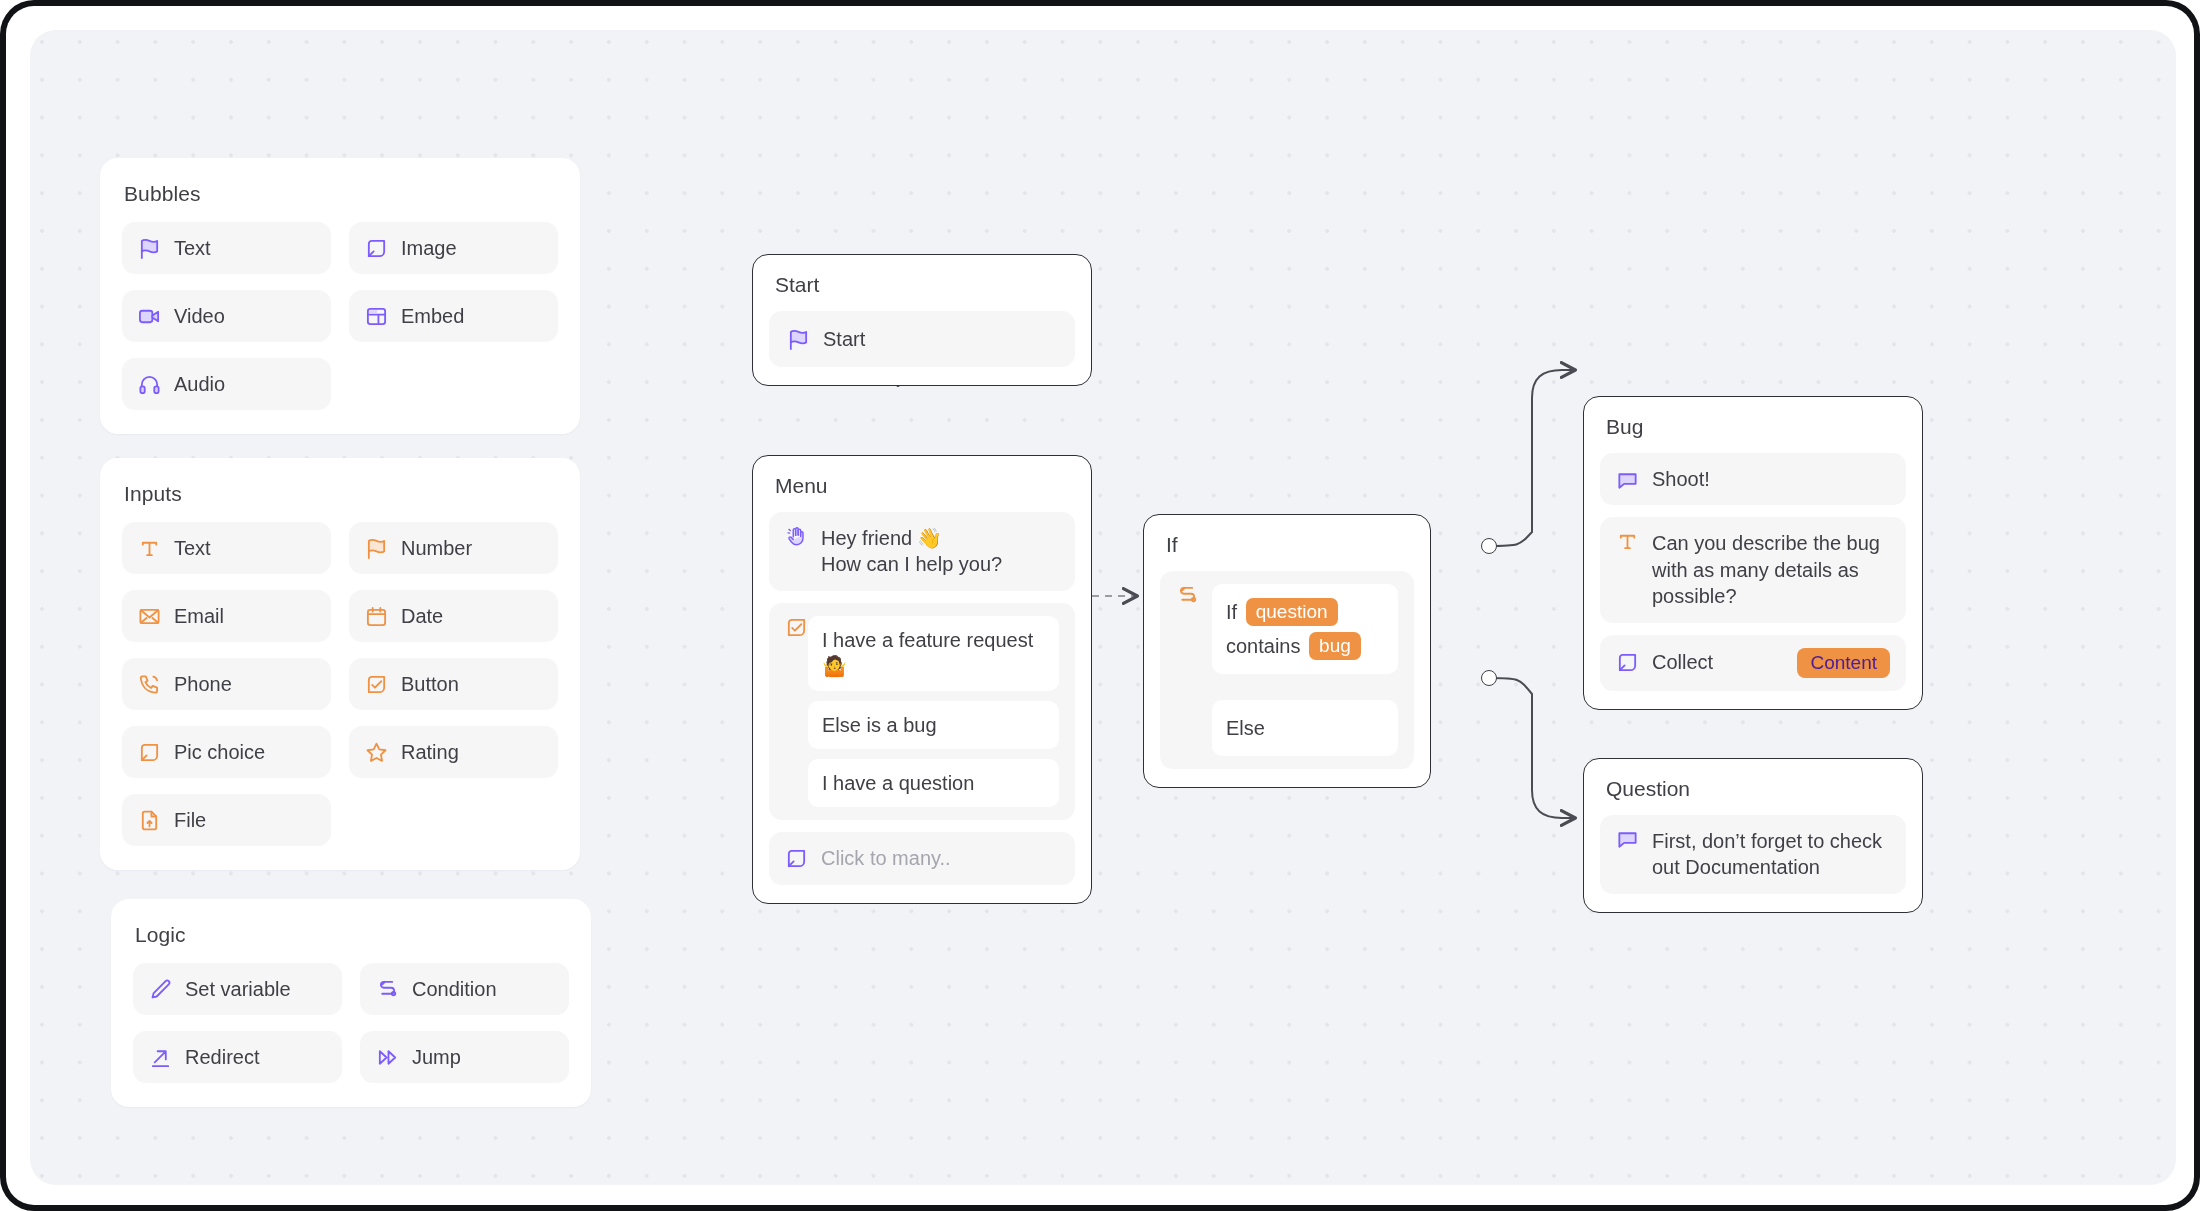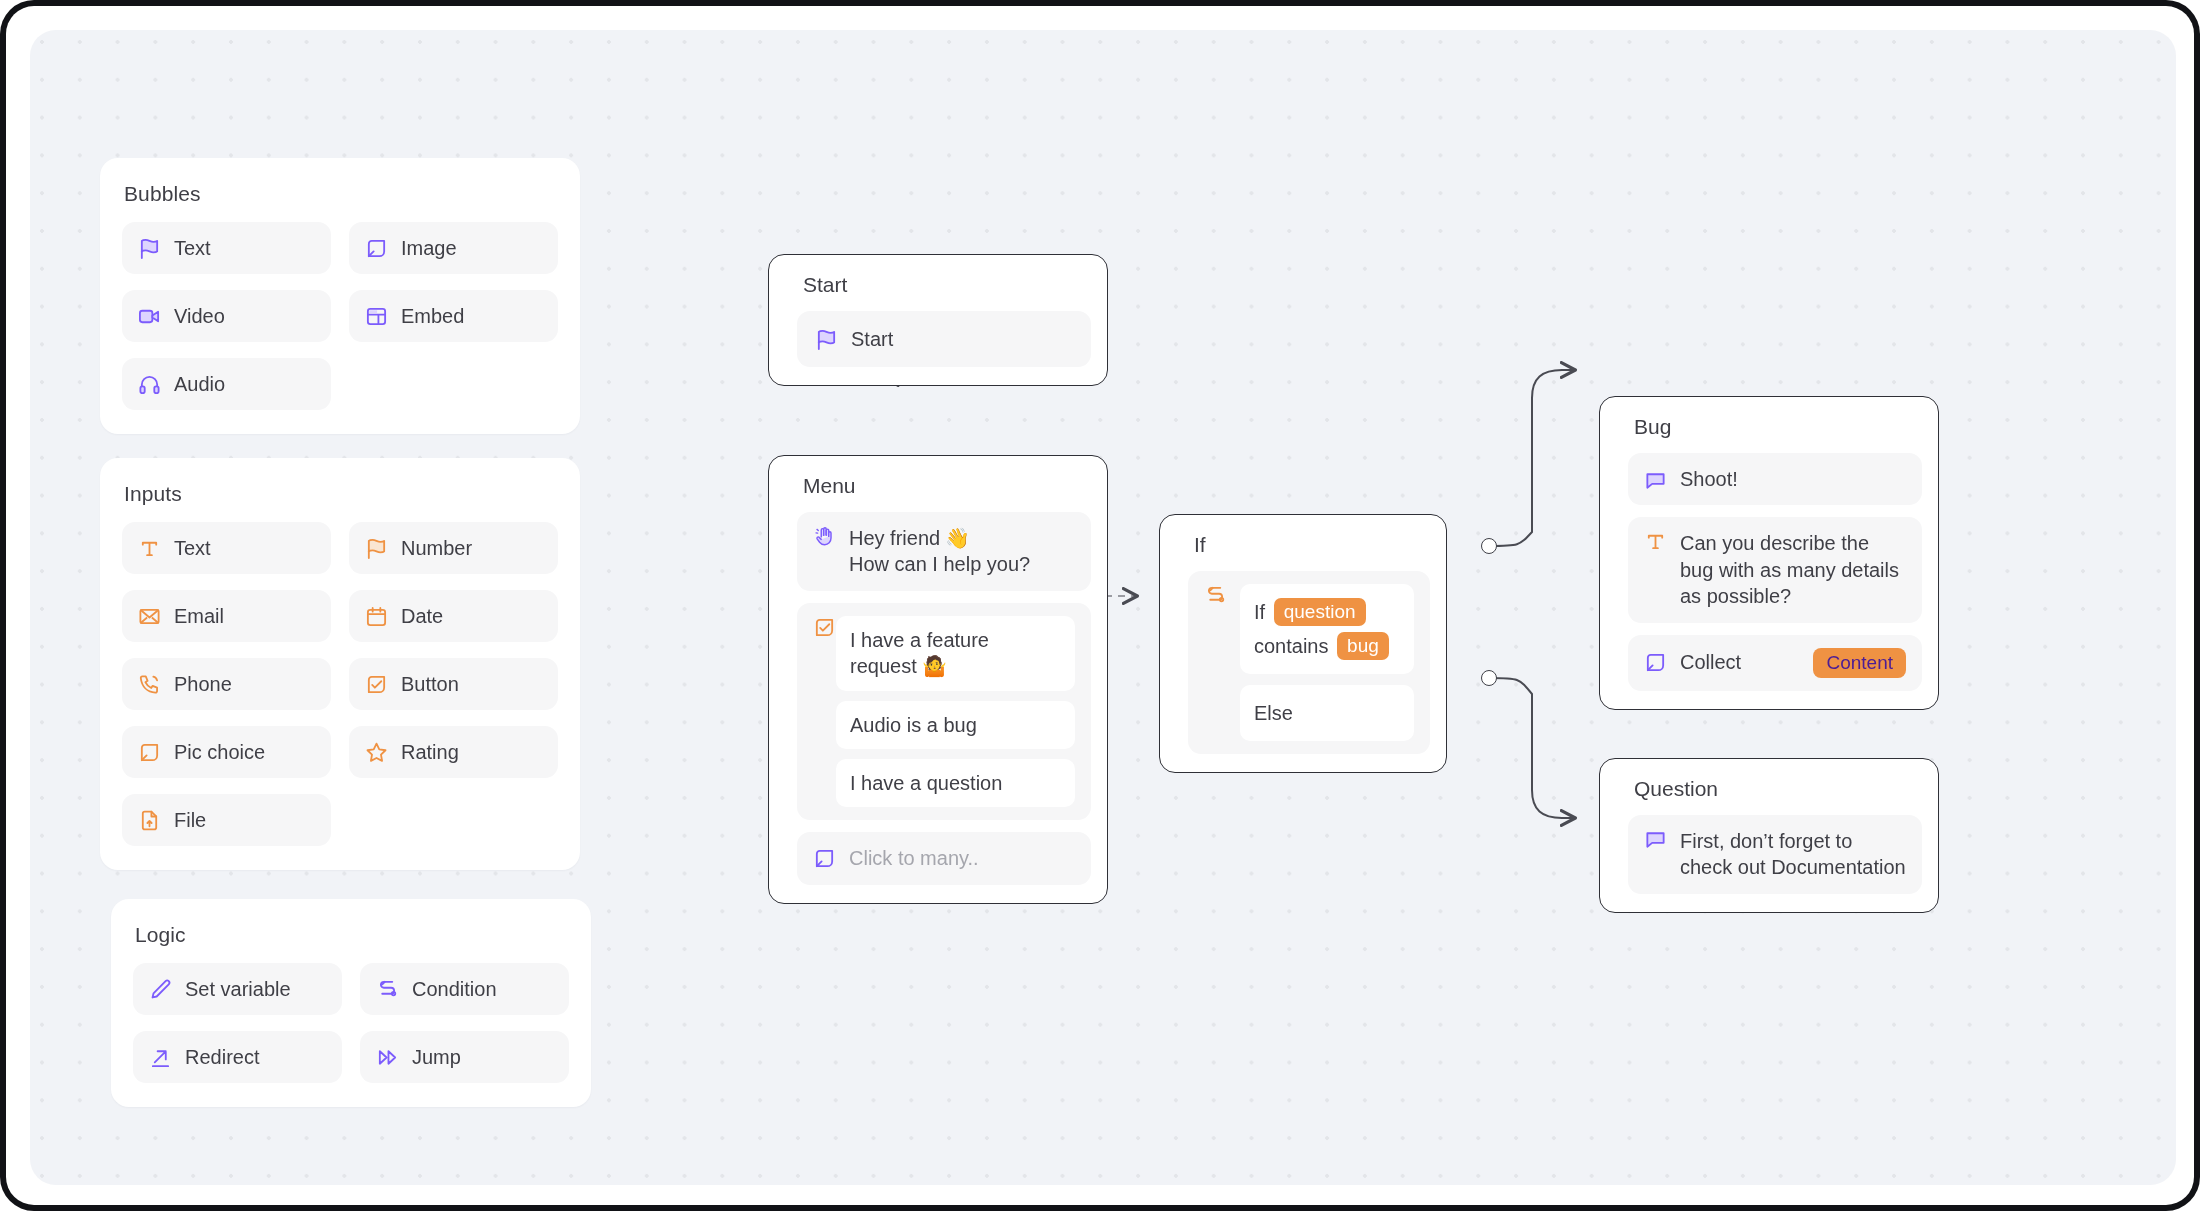--- a/index.html
+++ b/index.html
@@ -65,22 +65,21 @@
   .tool .ttxt{font-size:20px;color:#3f3f46;white-space:nowrap;}
   .ico{width:23px;height:23px;flex:0 0 23px;display:block;}
 
   
   .node{
     position:absolute;
     background:#ffffff;
     border:1.6px solid #2f3037;
     border-radius:16px;
     box-sizing:border-box;
-    padding:16px 16px 18px 28px;
-    margin-left:16px;
+    padding:16px 16px 18px 16px;
   }
   .node-title{
     font-size:21px;color:#3f3f46;margin:2px 0 14px 6px;
   }
   .blk{
     background:#f6f6f7;border-radius:13px;
     padding:13px 16px;box-sizing:border-box;
     display:flex;align-items:flex-start;gap:13px;
     margin-bottom:12px;
   }
@@ -101,21 +100,21 @@
   .choice{
     background:#ffffff;border-radius:10px;
     padding:11px 14px;font-size:20px;color:#3f3f46;line-height:1.32;
   }
 
   #node-if{left:1113px;top:484px;width:288px;}
   #node-if .if-body{
     background:#f6f6f7;border-radius:13px;
     padding:13px 16px;display:flex;gap:13px;align-items:flex-start;
   }
-  #node-if .if-rows{display:flex;flex-direction:column;gap:11px;flex:1;}
+  #node-if .if-rows{display:flex;flex-direction:column;gap:26px;flex:1;}
   .if-row{
     background:#ffffff;border-radius:10px;
     padding:11px 14px;font-size:20px;color:#3f3f46;line-height:1.7;
   }
   .tok{
     display:inline-block;background:#ef9243;color:#ffffff;
     border-radius:7px;padding:2px 10px;font-size:19px;
     line-height:1.25;vertical-align:1px;margin:0 3px;
   }
 
@@ -329,21 +328,21 @@
           <span class="btxt" style="white-space:pre-line">Hey friend 👋
 How can I help you?</span>
         </div>
         <div class="choices">
           <svg class="ico" viewBox="0 0 24 24" fill="none" stroke="#ef9243" stroke-width="1.9" stroke-linecap="round" stroke-linejoin="round">
               <path d="M20 4v11a5 5 0 0 1-5 5H4V7a3 3 0 0 1 3-3z"></path>
               <path d="M7.5 12.5l2.8 2.8L17 8.6"></path>
             </svg>
           <div class="choice-list">
             <div class="choice">I have a feature request 🤷</div>
-            <div class="choice">Audio is a bug</div>
+            <div class="choice">Else is a bug</div>
             <div class="choice">I have a question</div>
           </div>
         </div>
         <div class="blk" style="align-items:center">
           <svg class="ico" viewBox="0 0 24 24" fill="none" stroke="#7c5cfc" stroke-width="1.9" stroke-linecap="round" stroke-linejoin="round">
               <path d="M20 4v11a5 5 0 0 1-5 5H4V7a3 3 0 0 1 3-3z"></path>
               <path d="M4 20l5-5"></path>
             </svg>
           <span class="btxt muted">Click to many..</span>
         </div>

